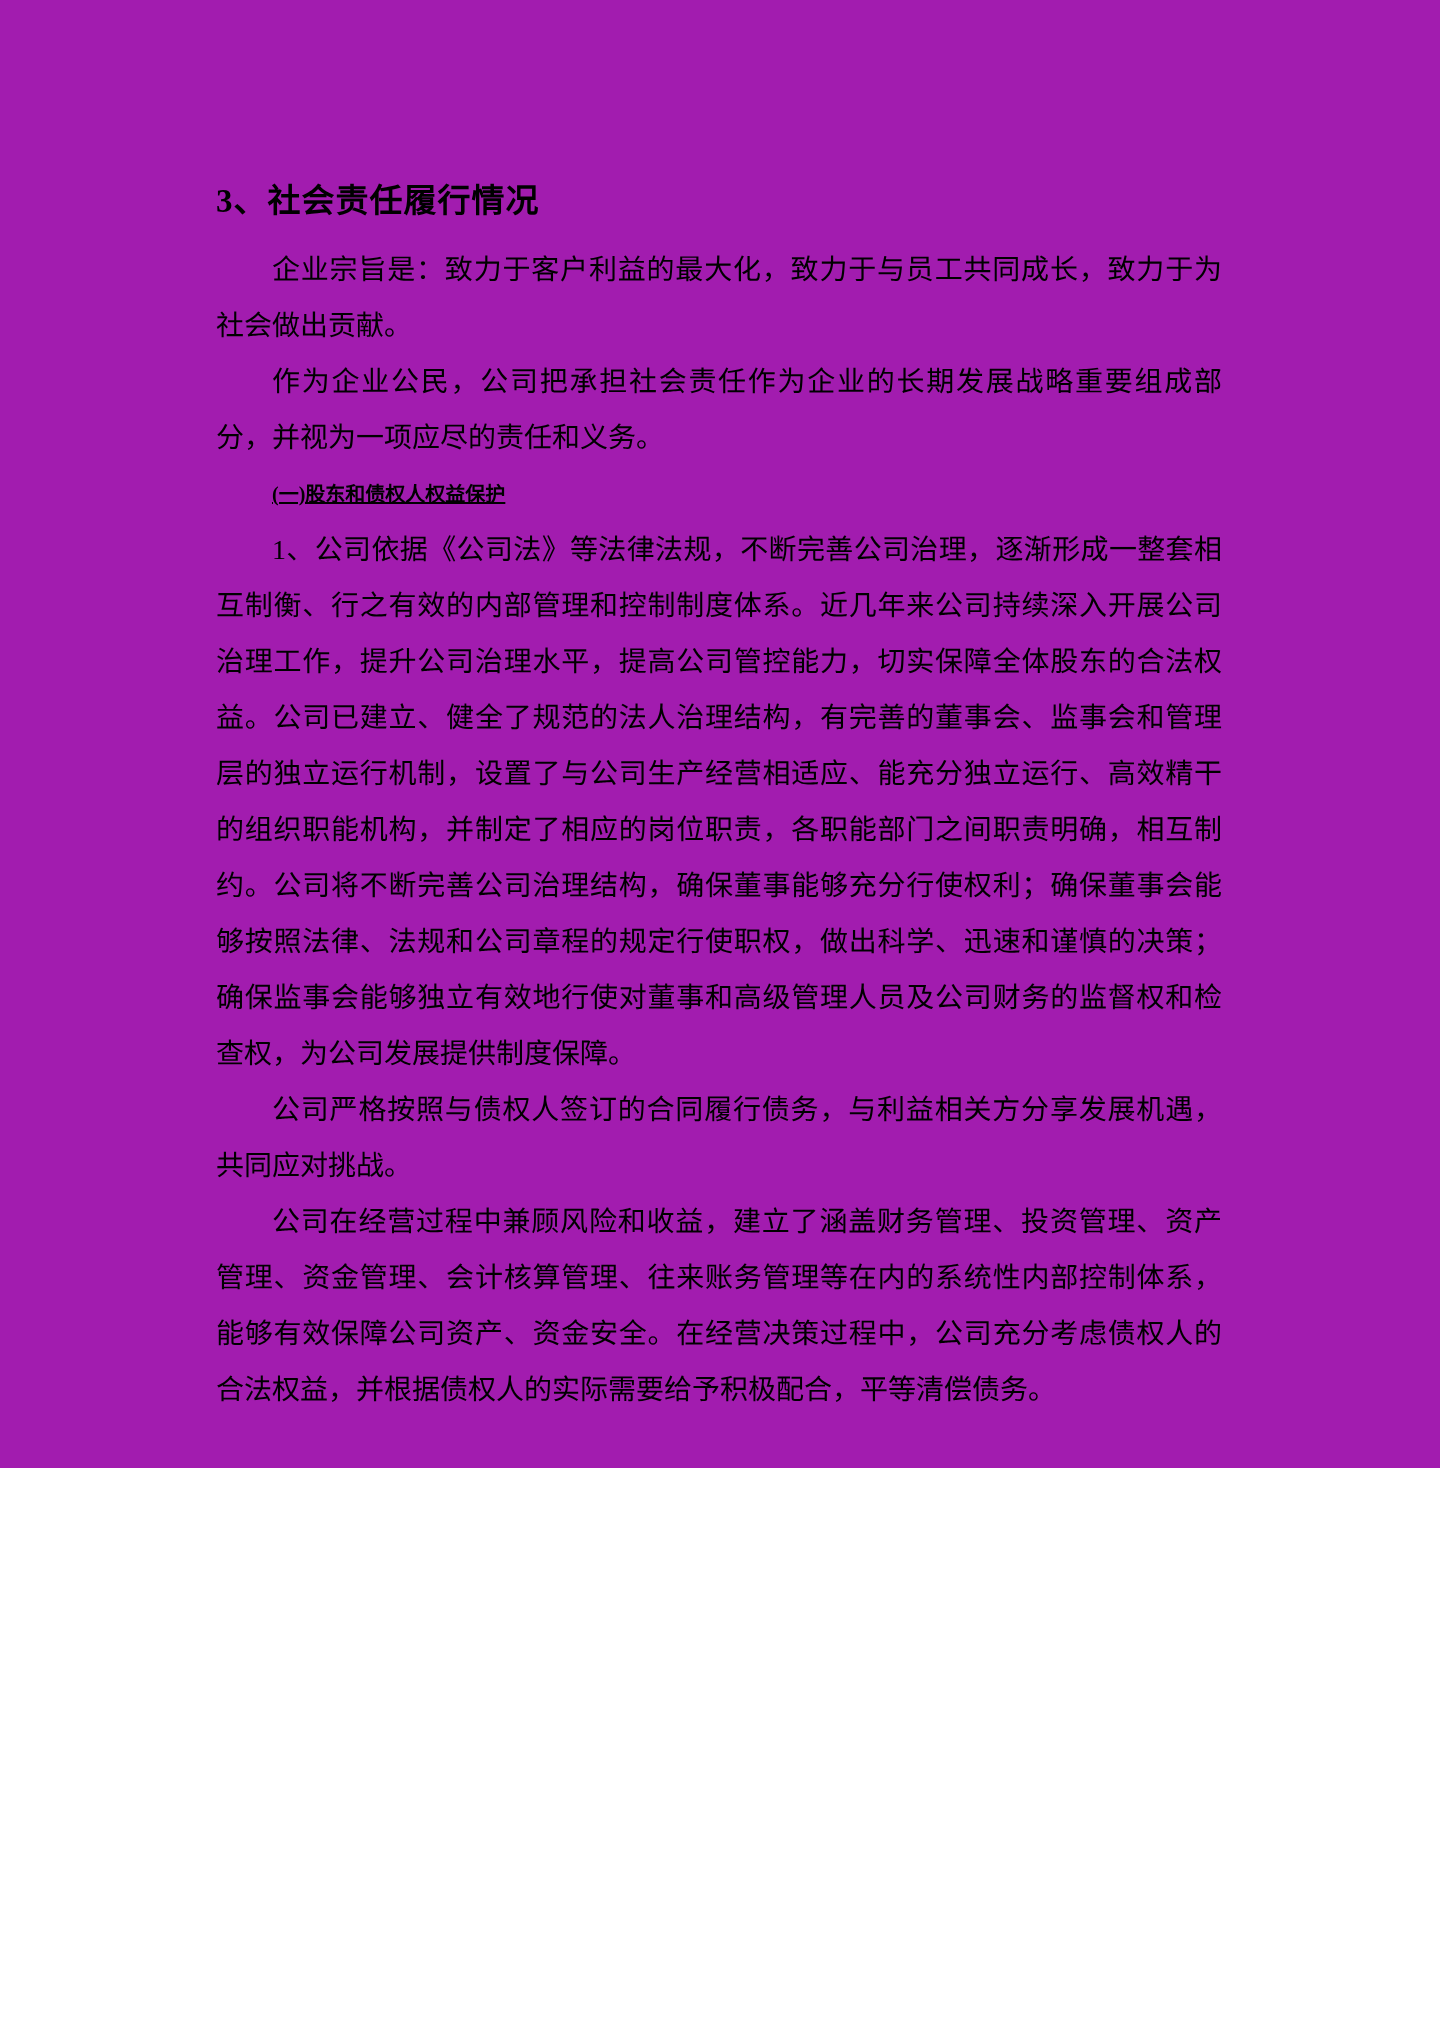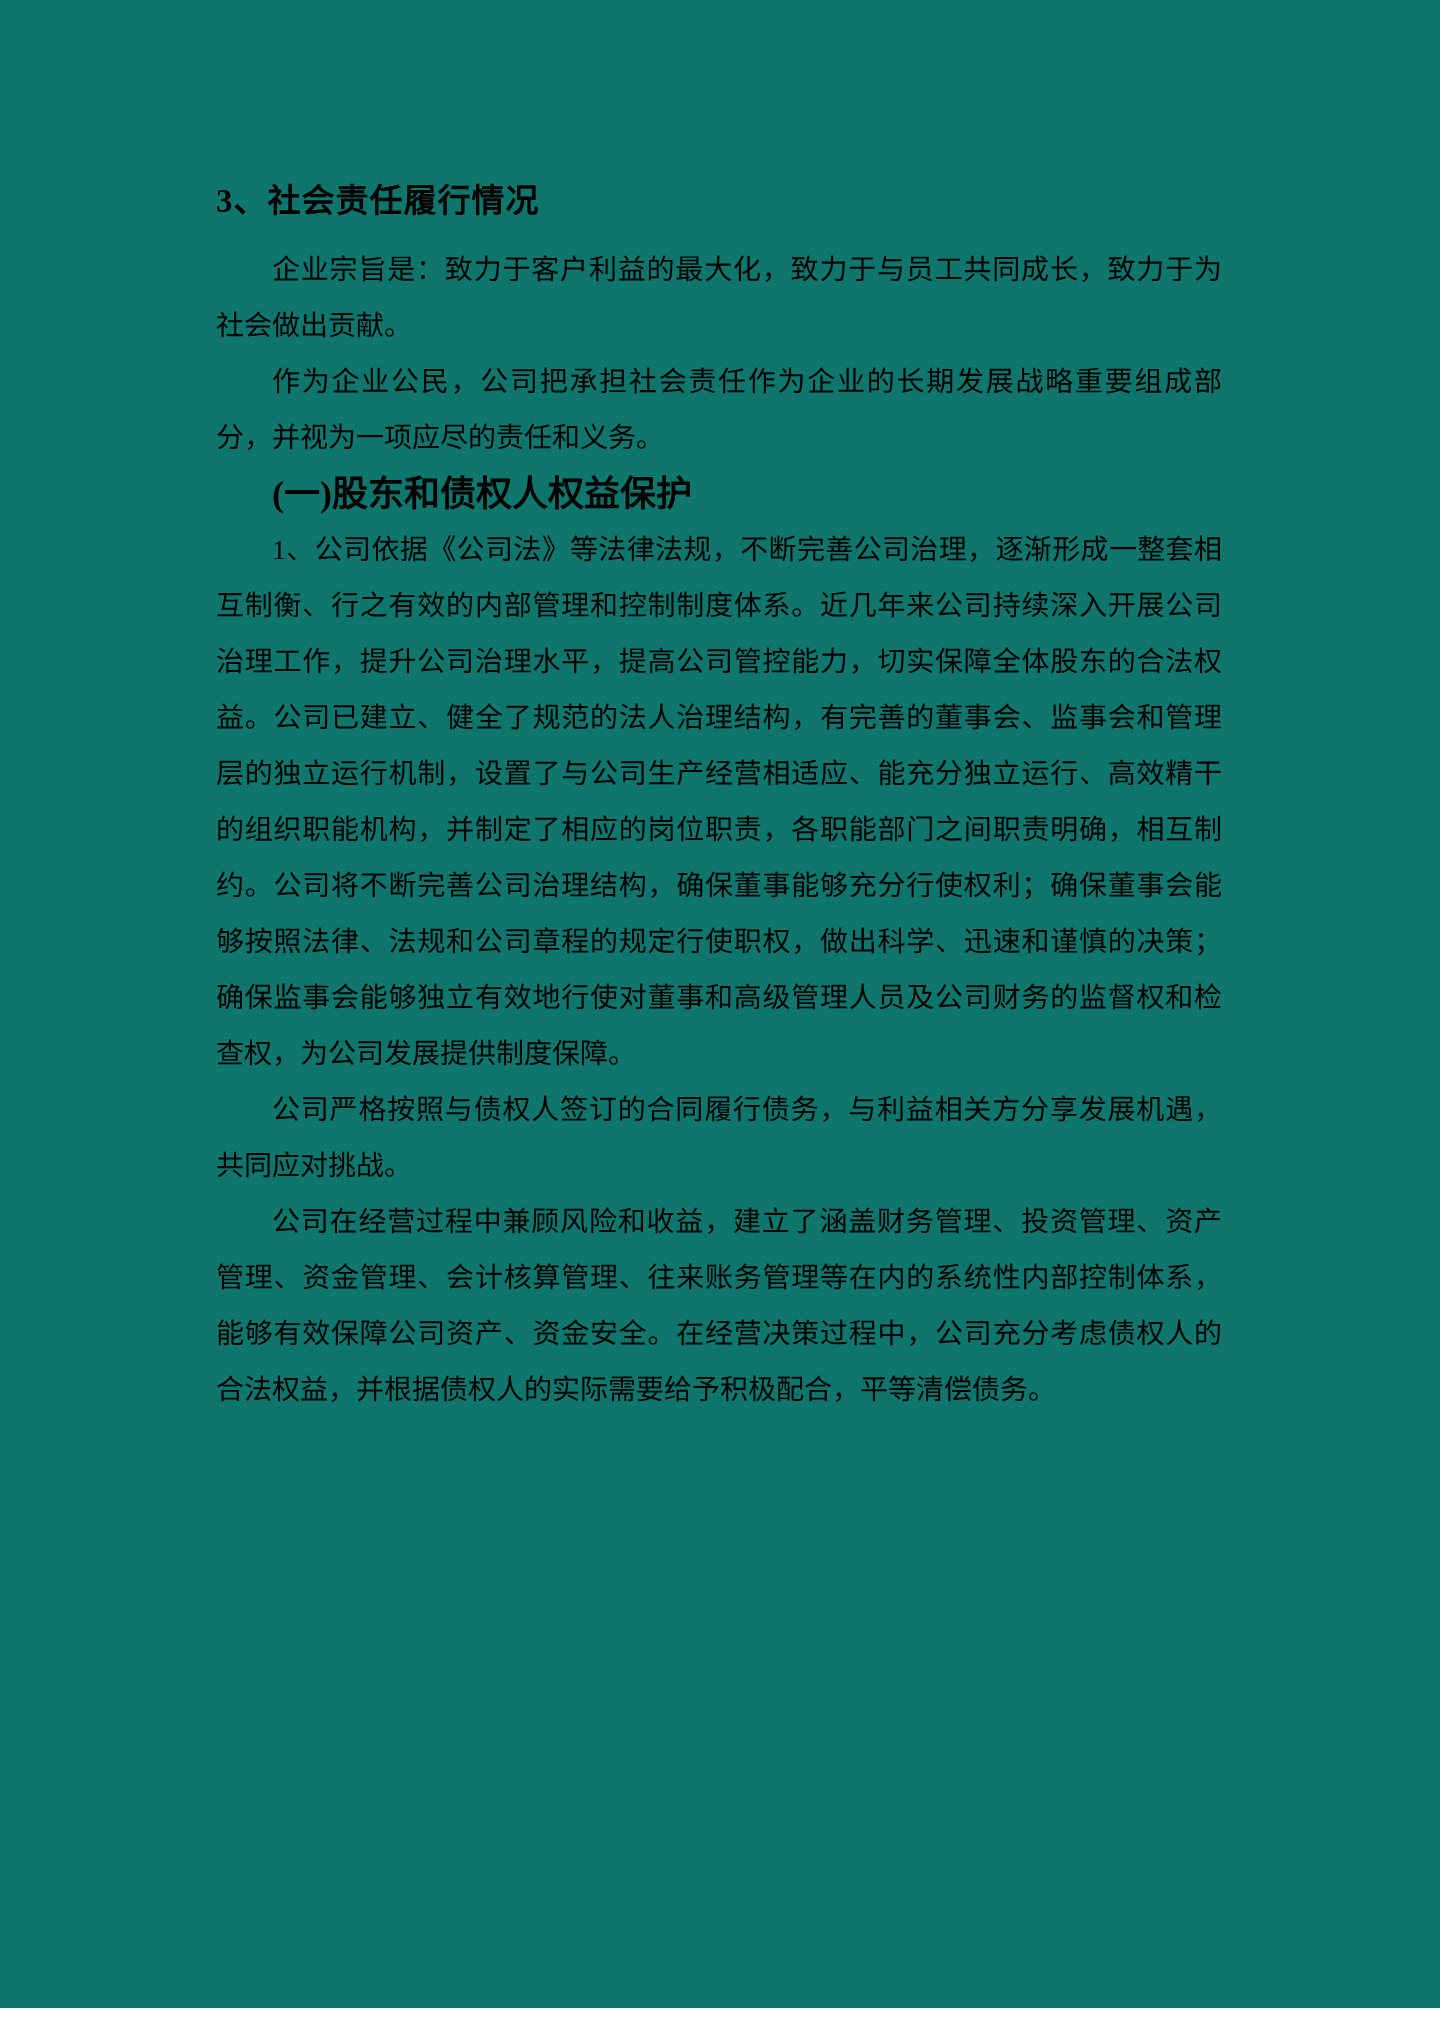--- a/index.html
+++ b/index.html
@@ -3,22 +3,22 @@
 <meta charset="utf-8">
 <style>
   html, body {
     margin: 0;
     padding: 0;
     background: #ffffff;
   }
   .page {
     position: relative;
     width: 1440px;
-    height: 2008px;
-    background: #0f766e;
+    height: 1468px;
+    background: #a21caf;
     overflow: hidden;
     font-family: "Liberation Serif", "DejaVu Serif", serif;
     color: #000000;
   }
   .content {
     position: absolute;
     left: 216px;
     top: 176px;
     width: 1006px;
   }
@@ -34,26 +34,27 @@
   .doc-para {
     font-size: 28px;
     line-height: 56px;
     margin: 0;
     text-align: justify;
     text-align-last: left;
     text-indent: 56px;
     word-break: break-all;
   }
   .doc-subheading {
-    font-size: 36px;
+    font-size: 20px;
     font-weight: bold;
     line-height: 56px;
     margin: 0;
     text-indent: 56px;
     text-align: left;
+    text-decoration: underline;
   }
 </style>
 </head>
 <body>
 
 <div class="page">
   <div class="content">
 
     <h1 class="doc-heading">3、社会责任履行情况</h1>
 

